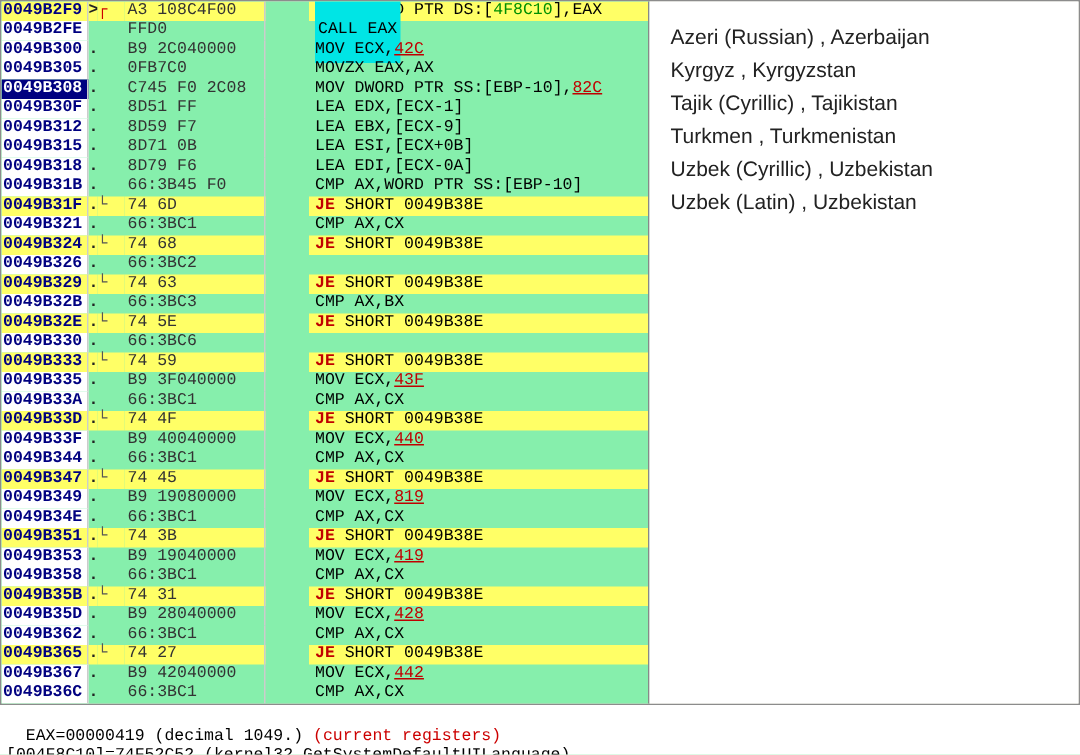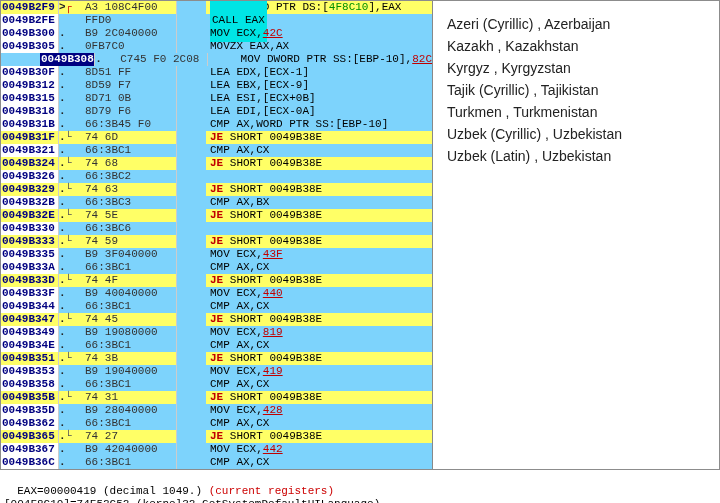--- a/index.html
+++ b/index.html
@@ -13,41 +13,41 @@
   }
   .container {
     display: flex;
     width: 720px;
     height: 470px;
     border: 1px solid #8c8c8c;
   }
   .left-pane {
     width: 432px;
     border-right: 1px solid #888;
-    background: #7dd3fc;
+    background: #86efac;
     overflow: hidden;
   }
   .right-pane {
     flex: 1;
     background: #fff;
     padding: 12px 14px;
     font-family: Arial, sans-serif;
     font-size: 14px;
     line-height: 22px;
     color: #222;
   }
   .row {
     display: flex;
     height: 13px;
     line-height: 13px;
     white-space: pre;
     align-items: center;
   }
   .addr { width: 58px; padding-left: 1px; font-weight: bold; color: #000080; background: #fff; border-right:1px solid #ccc;}
-  .addr.sel { background: #000080; color: #fff; margin-left: 39px; }
+  .addr.sel { background: #000080; color: #fff; }
   .mk { width: 6px; text-align: center; color: #222; font-weight:bold;}
   .arrow-col { width: 18px; text-align: left; color: #555; }
   .hex { width: 94px; color: #333; border-right:1px solid #ccc; padding-left:2px;font-family:Liberation Mono, monospace;}
   .dis { flex: 1; padding-left: 4px; color: #000; margin-left: 29px; }
   .row.hl-yellow .addr,
   .row.hl-yellow .mk,
   .row.hl-yellow .arrow-col,
   .row.hl-yellow .hex,
   .row.hl-yellow .dis { background: #ffff66; }
   .row.hl-cyan .dis .cyan-span { background: #00e5e5; color:#000; padding:16px 2px;}
@@ -102,22 +102,21 @@
       <div class="row"><div class="addr">0049B353</div><div class="mk">.</div><div class="arrow-col"></div><div class="hex">B9 19040000</div><div class="dis">MOV ECX,<span class="num-red">419</span></div></div>
       <div class="row"><div class="addr">0049B358</div><div class="mk">.</div><div class="arrow-col"></div><div class="hex">66:3BC1</div><div class="dis">CMP AX,CX</div></div>
       <div class="row hl-yellow"><div class="addr">0049B35B</div><div class="mk">.</div><div class="arrow-col">└</div><div class="hex">74 31</div><div class="dis"><span class="je">JE</span> SHORT 0049B38E</div></div>
       <div class="row"><div class="addr">0049B35D</div><div class="mk">.</div><div class="arrow-col"></div><div class="hex">B9 28040000</div><div class="dis">MOV ECX,<span class="num-red">428</span></div></div>
       <div class="row"><div class="addr">0049B362</div><div class="mk">.</div><div class="arrow-col"></div><div class="hex">66:3BC1</div><div class="dis">CMP AX,CX</div></div>
       <div class="row hl-yellow"><div class="addr">0049B365</div><div class="mk">.</div><div class="arrow-col">└</div><div class="hex">74 27</div><div class="dis"><span class="je">JE</span> SHORT 0049B38E</div></div>
       <div class="row"><div class="addr">0049B367</div><div class="mk">.</div><div class="arrow-col"></div><div class="hex">B9 42040000</div><div class="dis">MOV ECX,<span class="num-red">442</span></div></div>
       <div class="row"><div class="addr">0049B36C</div><div class="mk">.</div><div class="arrow-col"></div><div class="hex">66:3BC1</div><div class="dis">CMP AX,CX</div></div>
     </div>
   <div class="right-pane" id="langs">
-      <div>Azeri (Cyrillic)  ,  Azerbaijan</div>
-      <div>Kazakh  ,  Kazakhstan</div>
+      <div>Azeri (Russian)  ,  Azerbaijan</div>
       <div>Kyrgyz  ,  Kyrgyzstan</div>
       <div>Tajik (Cyrillic)  ,  Tajikistan</div>
       <div>Turkmen  ,  Turkmenistan</div>
       <div>Uzbek (Cyrillic)  ,  Uzbekistan</div>
       <div>Uzbek (Latin)  ,  Uzbekistan</div>
     </div>
 </div>
 <div class="bottom">
   <span>EAX=00000419 (decimal 1049.)</span> <span class="cur">(current registers)</span>
 <span>[004F8C10]=74F52C52 (kernel32.GetSystemDefaultUILanguage)</span>

